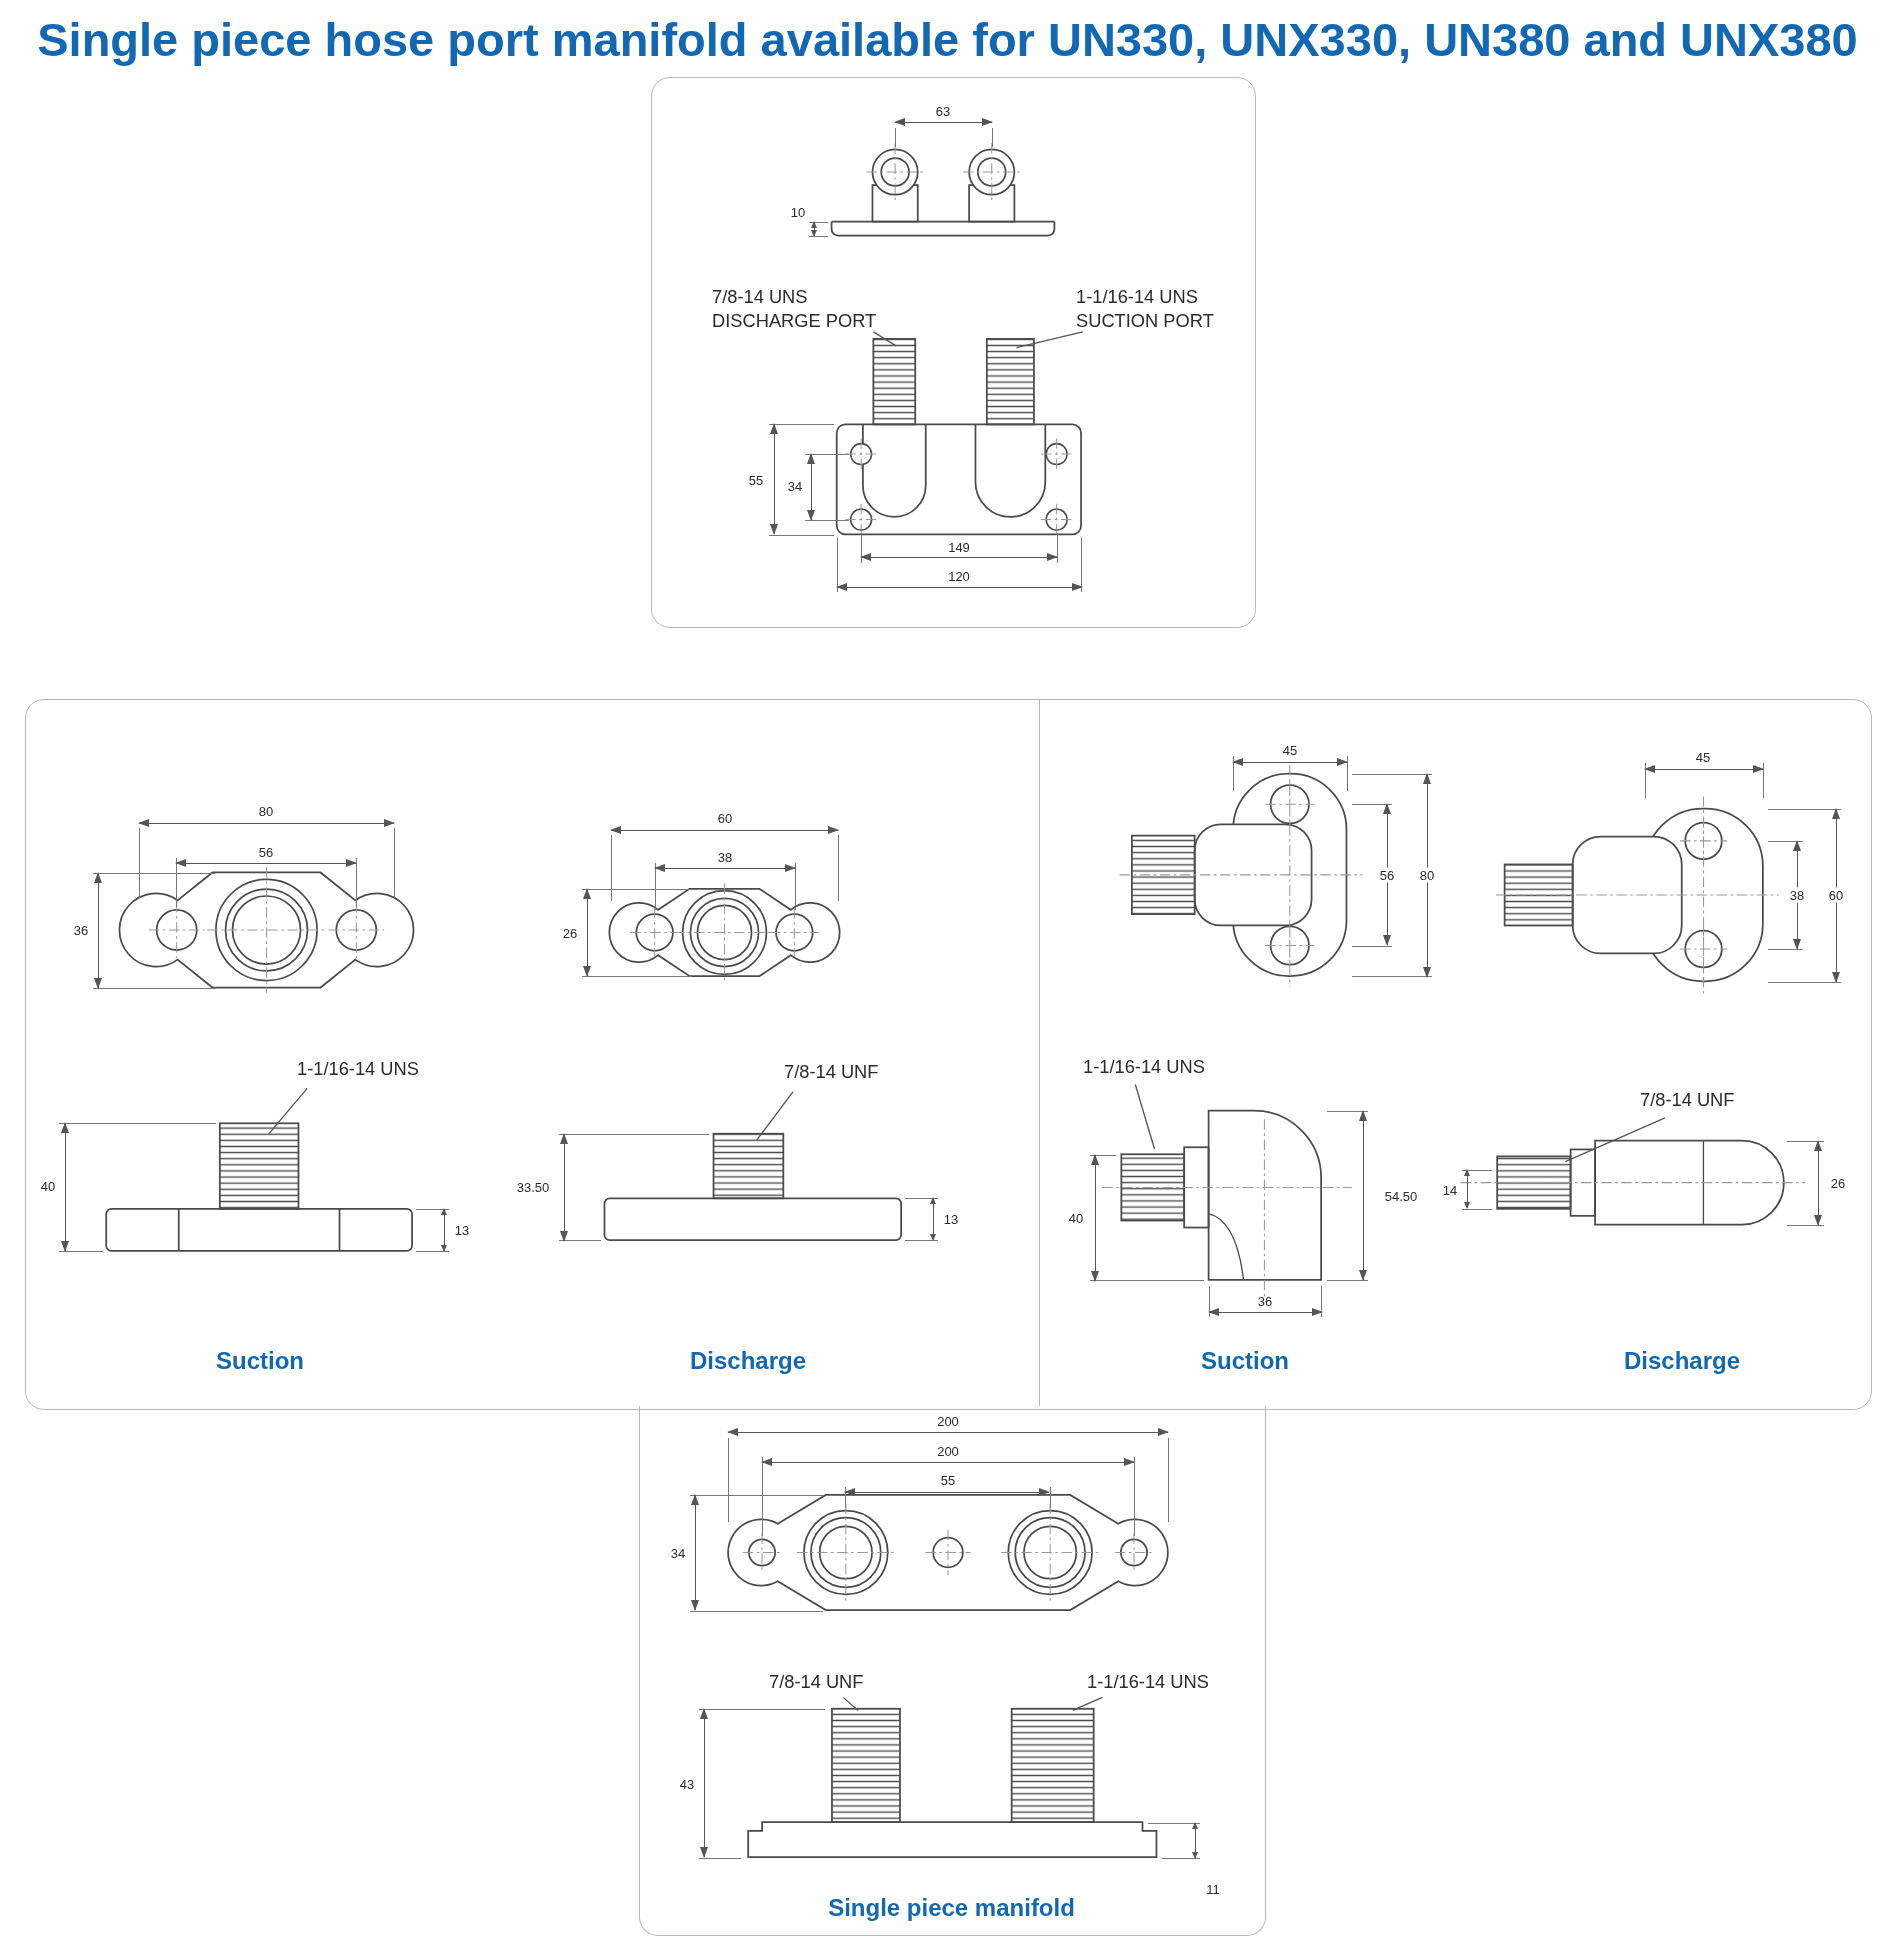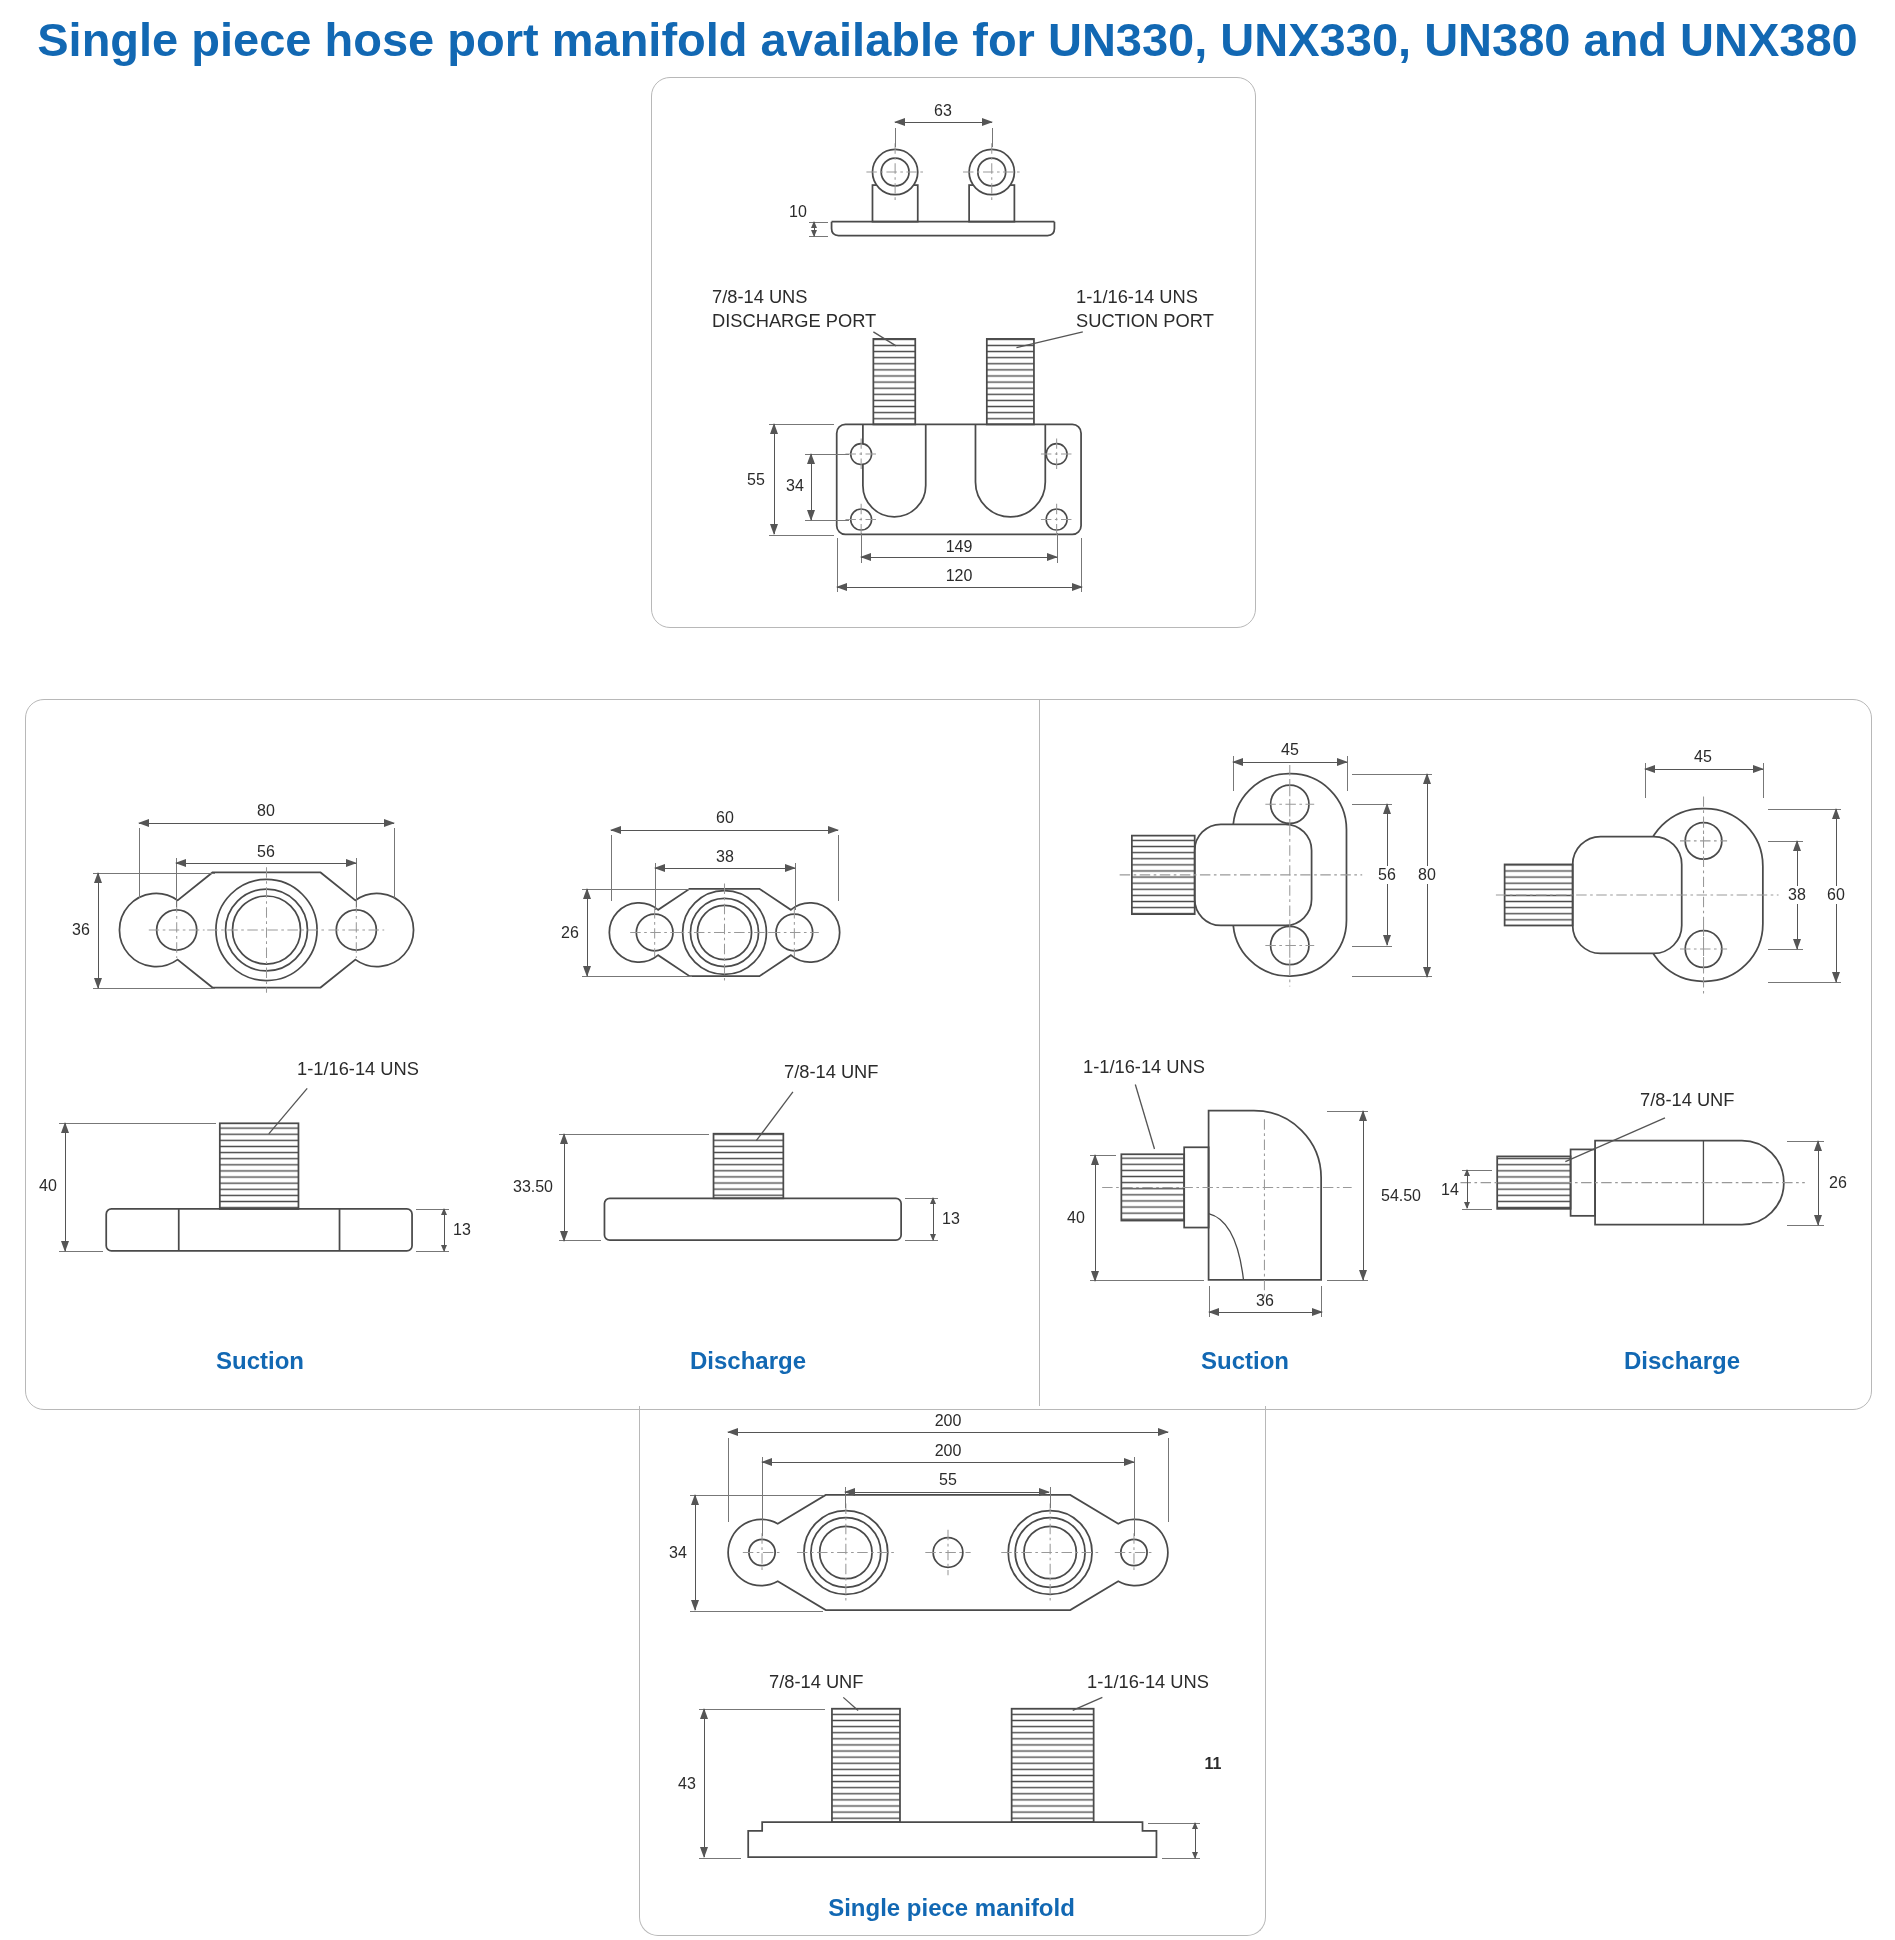--- a/index.html
+++ b/index.html
@@ -15,21 +15,21 @@
   .dim-h:before,.dim-h:after,.dim-v:before,.dim-v:after{content:"";position:absolute;width:0;height:0;border-style:solid;}
   .dim-h:before{left:-0.9px;top:-5px;border-width:4.4px 11.4px 4.4px 0;border-color:transparent var(--dim) transparent transparent;}
   .dim-h:after{right:-0.9px;top:-5px;border-width:4.4px 0 4.4px 11.4px;border-color:transparent transparent transparent var(--dim);}
   .dim-v{position:absolute;width:0;border-left:1.4px solid var(--dim);}
   .dim-v:before{left:-5px;top:-0.9px;border-width:0 4.4px 11.4px 4.4px;border-color:transparent transparent var(--dim) transparent;}
   .dim-v:after{left:-5px;bottom:-0.9px;border-width:11.4px 4.4px 0 4.4px;border-color:var(--dim) transparent transparent transparent;}
   .dim-v.small:before{border-width:0 3.5px 7.9px 3.5px;left:-4.2px;}
   .dim-v.small:after{border-width:7.9px 3.5px 0 3.5px;left:-4.2px;}
   .ext-h{position:absolute;height:0;border-top:1px solid var(--ext);}
   .ext-v{position:absolute;width:0;border-left:1px solid var(--ext);}
-  .dim-label{position:absolute;transform:translate(-50%,-50%);font-size:16px;white-space:nowrap;color:#2b2b2b;}
+  .dim-label{position:absolute;transform:translate(-50%,-50%);font-size:13px;white-space:nowrap;color:#2b2b2b;}
   .dim-label.bg{background:#fff;padding:0 3.5px;}
   .ann{position:absolute;font-size:18.3px;line-height:1.3;white-space:nowrap;color:#2b2b2b;}
   .caption{position:absolute;font-size:24px;font-weight:bold;color:var(--blue);text-align:center;}
 </style>
 </head>
 <body>
 
 <div id="page">
 
   <div class="title" style="top:12.2px;">Single piece hose port manifold available for UN330, UNX330, UN380 and UNX380</div>
@@ -391,18 +391,18 @@
   </svg>
   <div class="ann" style="left:769px;top:1670px;">7/8-14 UNF</div>
   <div class="ann" style="left:1087px;top:1670px;">1-1/16-14 UNS</div>
   <div class="ext-h" style="left:699px;top:1709px;width:126px;"></div>
   <div class="ext-h" style="left:699px;top:1858px;width:42px;"></div>
   <div class="dim-v" style="left:704px;top:1709px;height:148px;"></div>
   <div class="dim-label" style="left:687px;top:1784px;">43</div>
   <div class="ext-h" style="left:1148px;top:1823px;width:52px;"></div>
   <div class="ext-h" style="left:1162px;top:1858px;width:38px;"></div>
   <div class="dim-v small" style="left:1195px;top:1823px;height:35px;"></div>
-  <div class="dim-label" style="left:1213px;top:1764px;font-weight:bold;">11</div>
+  <div class="dim-label" style="left:1213px;top:1889px;">11</div>
 
   <div class="caption" style="left:777px;top:1894px;width:349px;">Single piece manifold</div>
 
 </div>
 
 
 </body></html>

